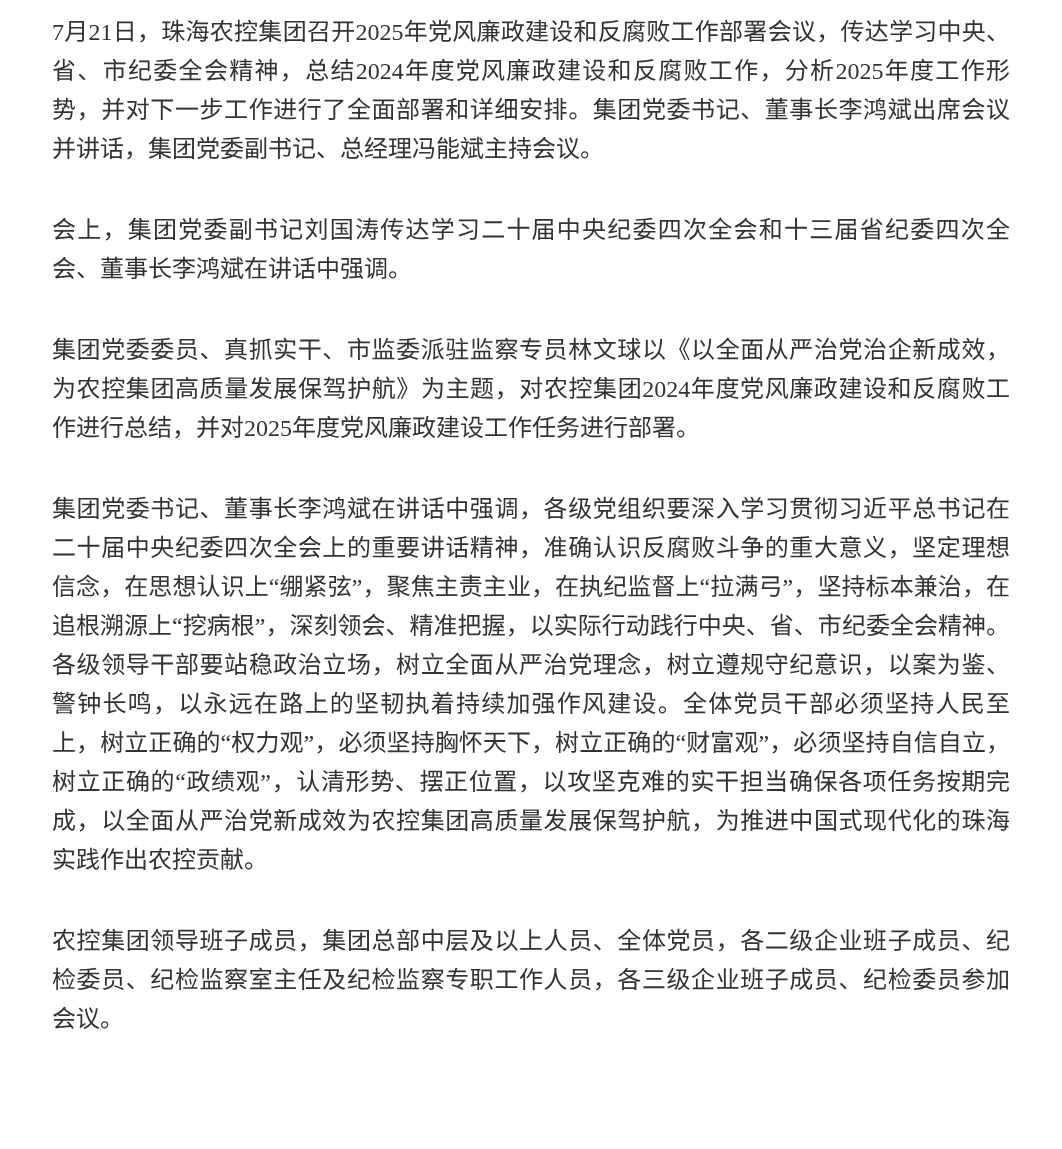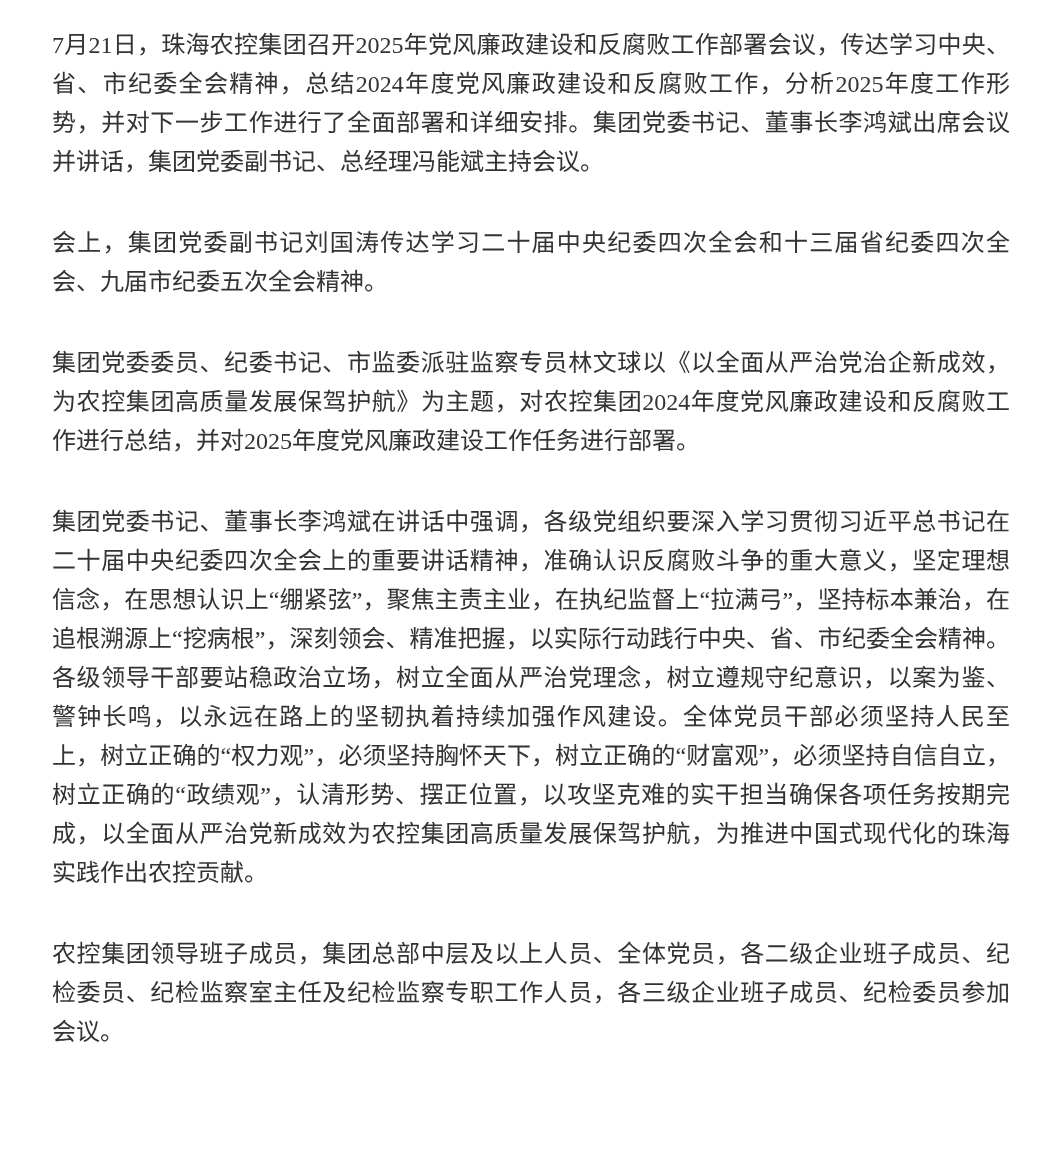--- a/index.html
+++ b/index.html
@@ -5,21 +5,21 @@
 <style>
   html, body {
     margin: 0;
     padding: 0;
     background: #ffffff;
   }
   .page {
     width: 1062px;
     height: 1149px;
     box-sizing: border-box;
-    padding: 26px 52px 0 52px;
+    padding: 13px 52px 0 52px;
     background: #ffffff;
     overflow: hidden;
   }
   .page p.article-paragraph {
     margin: 0 0 42px 0;
     padding: 0;
     font-family: "Liberation Serif", "DejaVu Serif", serif;
     font-size: 24px;
     line-height: 39px;
     color: #333333;
@@ -31,21 +31,21 @@
   .page p.article-paragraph:last-child {
     margin-bottom: 0;
   }
 </style>
 </head>
 <body>
 
 <div class="page">
   <p class="article-paragraph">7月21日，珠海农控集团召开2025年党风廉政建设和反腐败工作部署会议，传达学习中央、省、市纪委全会精神，总结2024年度党风廉政建设和反腐败工作，分析2025年度工作形势，并对下一步工作进行了全面部署和详细安排。集团党委书记、董事长李鸿斌出席会议并讲话，集团党委副书记、总经理冯能斌主持会议。</p>
 
-  <p class="article-paragraph">会上，集团党委副书记刘国涛传达学习二十届中央纪委四次全会和十三届省纪委四次全会、九届市纪委五次全会精神。</p>
+  <p class="article-paragraph">会上，集团党委副书记刘国涛传达学习二十届中央纪委四次全会和十三届省纪委四次全会、董事长李鸿斌在讲话中强调。</p>
 
-  <p class="article-paragraph">集团党委委员、纪委书记、市监委派驻监察专员林文球以《以全面从严治党治企新成效，为农控集团高质量发展保驾护航》为主题，对农控集团2024年度党风廉政建设和反腐败工作进行总结，并对2025年度党风廉政建设工作任务进行部署。</p>
+  <p class="article-paragraph">集团党委委员、真抓实干、市监委派驻监察专员林文球以《以全面从严治党治企新成效，为农控集团高质量发展保驾护航》为主题，对农控集团2024年度党风廉政建设和反腐败工作进行总结，并对2025年度党风廉政建设工作任务进行部署。</p>
 
   <p class="article-paragraph">集团党委书记、董事长李鸿斌在讲话中强调，各级党组织要深入学习贯彻习近平总书记在二十届中央纪委四次全会上的重要讲话精神，准确认识反腐败斗争的重大意义，坚定理想信念，在思想认识上“绷紧弦”，聚焦主责主业，在执纪监督上“拉满弓”，坚持标本兼治，在追根溯源上“挖病根”，深刻领会、精准把握，以实际行动践行中央、省、市纪委全会精神。各级领导干部要站稳政治立场，树立全面从严治党理念，树立遵规守纪意识，以案为鉴、警钟长鸣，以永远在路上的坚韧执着持续加强作风建设。全体党员干部必须坚持人民至上，树立正确的“权力观”，必须坚持胸怀天下，树立正确的“财富观”，必须坚持自信自立，树立正确的“政绩观”，认清形势、摆正位置，以攻坚克难的实干担当确保各项任务按期完成，以全面从严治党新成效为农控集团高质量发展保驾护航，为推进中国式现代化的珠海实践作出农控贡献。</p>
 
 
   <p class="article-paragraph">农控集团领导班子成员，集团总部中层及以上人员、全体党员，各二级企业班子成员、纪检委员、纪检监察室主任及纪检监察专职工作人员，各三级企业班子成员、纪检委员参加会议。</p>
 </div>
 
 </body></html>

